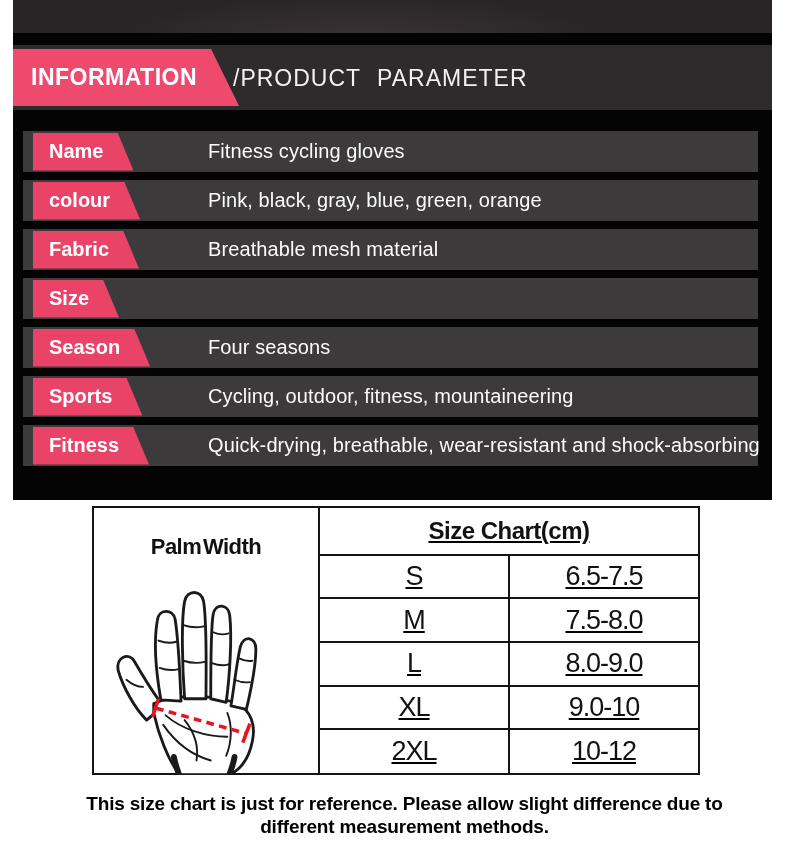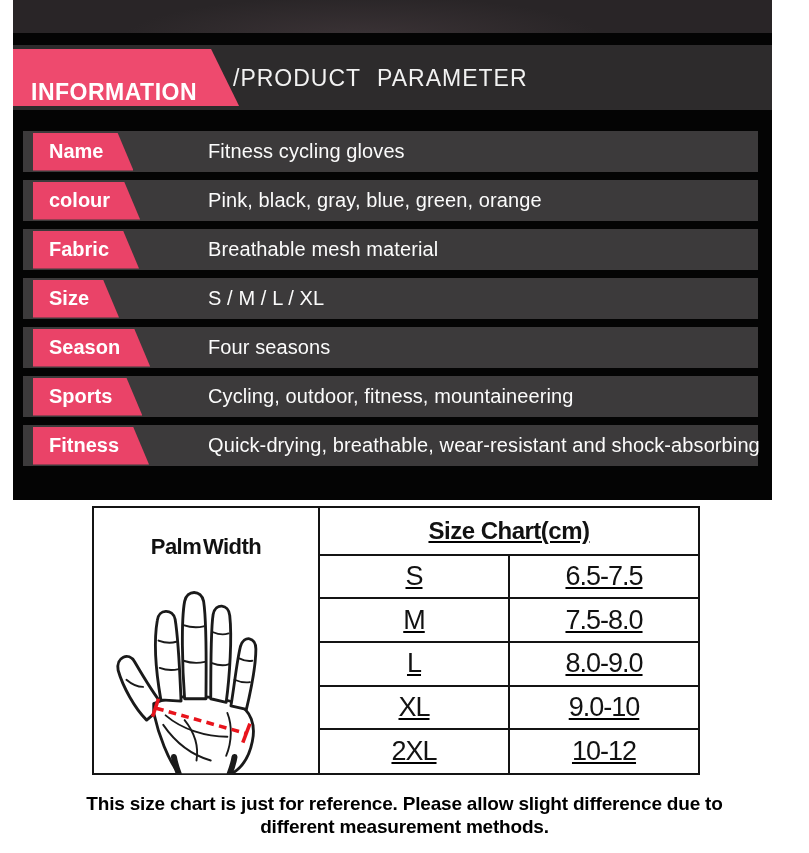--- a/index.html
+++ b/index.html
@@ -13,21 +13,21 @@
       radial-gradient(ellipse 340px 60px at 46% 115%, #3b3336 0%, rgba(59,51,54,0) 70%),
       #292527;
   }
 
   
   .panel { position:absolute; left:13px; top:33px; width:759px; height:467px; background:#040404; }
 
   .header-strip { position:absolute; left:0; top:12px; width:100%; height:65px; background:#2d2b2c; }
   .info-badge {
     position:absolute; left:0; top:4px; height:57px;
-    display:inline-flex; align-items:flex-end;
+    display:inline-flex; align-items:center;
     padding:0 42px 0 18px; min-width:200px;
     background:#ee4a6e;
     clip-path:polygon(0 0, calc(100% - 28px) 0, 100% 100%, 0 100%);
     color:#ffffff; font-size:23px; font-weight:bold; letter-spacing:0.5px;
   }
   .header-title {
     position:absolute; left:220px; top:1px; height:65px; display:flex; align-items:center;
     color:#f2f2f2; font-size:23px; font-weight:400; letter-spacing:1px; word-spacing:9px;
   }
 
@@ -97,21 +97,20 @@
       <div class="param-row">
         <span class="param-label">colour</span>
         <span class="param-value">Pink, black, gray, blue, green, orange</span>
       </div>
       <div class="param-row">
         <span class="param-label">Fabric</span>
         <span class="param-value">Breathable mesh material</span>
       </div>
       <div class="param-row">
         <span class="param-label">Size</span>
-        <span class="param-value">S / M / L / XL</span>
       </div>
       <div class="param-row">
         <span class="param-label">Season</span>
         <span class="param-value">Four seasons</span>
       </div>
       <div class="param-row">
         <span class="param-label">Sports</span>
         <span class="param-value">Cycling, outdoor, fitness, mountaineering</span>
       </div>
       <div class="param-row">

